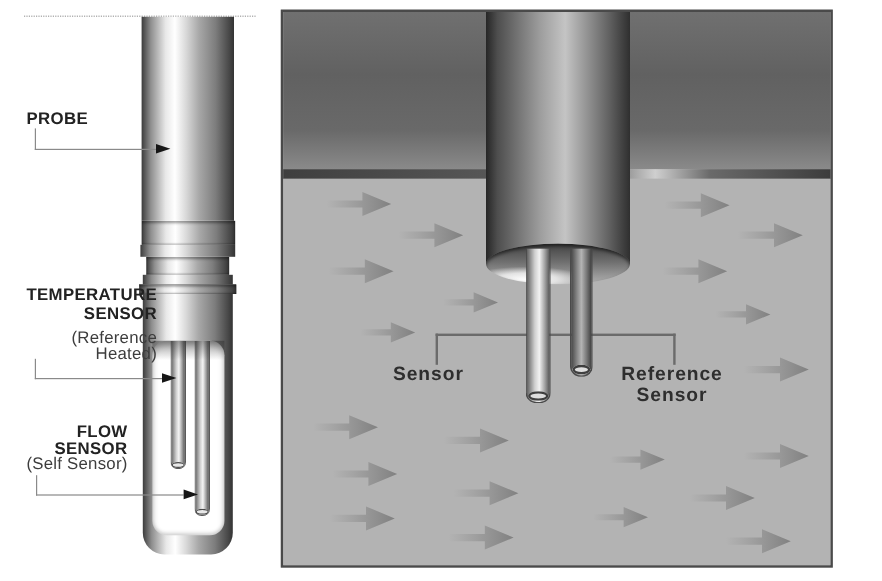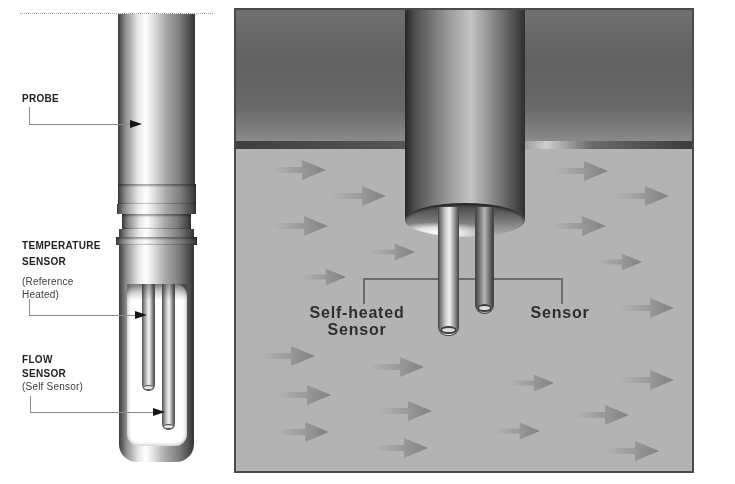--- a/index.html
+++ b/index.html
@@ -15,22 +15,22 @@
   .seamtop{box-shadow:inset 0 2px 2px rgba(0,0,0,.35), inset 0 -1px 1px rgba(0,0,0,.25);}
   .cage{border-radius:0 0 18px 18px;}
   .window{position:absolute;background:#ffffff;border-radius:12px;
           box-shadow:inset 0 3px 5px rgba(0,0,0,.28), inset 0 -2px 3px rgba(0,0,0,.15);}
   .rod{position:absolute;border:1px solid #5a5a5a;border-top:none;border-radius:0 0 6px 6px;
        background:linear-gradient(90deg,#6e6e6e 0%,#cfcfcf 35%,#f5f5f5 55%,#9f9f9f 80%,#555555 100%);}
   .rod::after{content:"";position:absolute;left:0;right:0;bottom:0;height:5px;
        border-radius:50%;background:#e8e8e8;box-shadow:inset 0 0 0 1px #4a4a4a;}
   .winshadow{position:absolute;background:linear-gradient(180deg,rgba(40,40,40,.45),rgba(40,40,40,0));}
 
-  .llabel{position:absolute;font-size:10px;font-weight:bold;color:#222222;
-          letter-spacing:.3px;line-height:13px;white-space:nowrap;}
+  .llabel{position:absolute;font-size:14px;font-weight:bold;color:#222222;
+          letter-spacing:.3px;line-height:13px;white-space:nowrap;text-align:right;}
   .lsub{font-weight:normal;color:#3d3d3d;letter-spacing:.2px;}
   .leader{position:absolute;background:#8a8a8a;}
   .ahead{position:absolute;width:0;height:0;border-top:4.5px solid transparent;
          border-bottom:4.5px solid transparent;border-left:12px solid #161616;}
 
   
   .panel{position:absolute;left:234px;top:8px;width:460px;height:465px;
          border:2px solid #4a4a4a;box-sizing:border-box;background:#b3b3b3;}
   .wall{position:absolute;left:0;top:0;width:456px;height:131px;
         background:linear-gradient(180deg,#707070 0%,#616161 40%,#696969 75%,#8a8a8a 100%);}
@@ -230,21 +230,21 @@
     <div class="bracket" style="left:325px;top:268px;width:2px;height:26px;"></div>
 
     
     <div class="cyl"></div>
     <div class="cap"></div>
     <div class="rrod light" style="left:202px;top:197px;width:19px;height:128px;"></div>
     <div class="rrod dark" style="left:239px;top:197px;width:17px;height:106px;"></div>
 
     
     <div class="rlabel" style="left:51px;top:294px;">
-      <div>Self-heated</div>
       <div>Sensor</div>
     </div>
     <div class="rlabel" style="left:254px;top:294px;">
+      <div>Reference</div>
       <div>Sensor</div>
     </div>
   </div>
 
 </div>
 
 </body></html>

